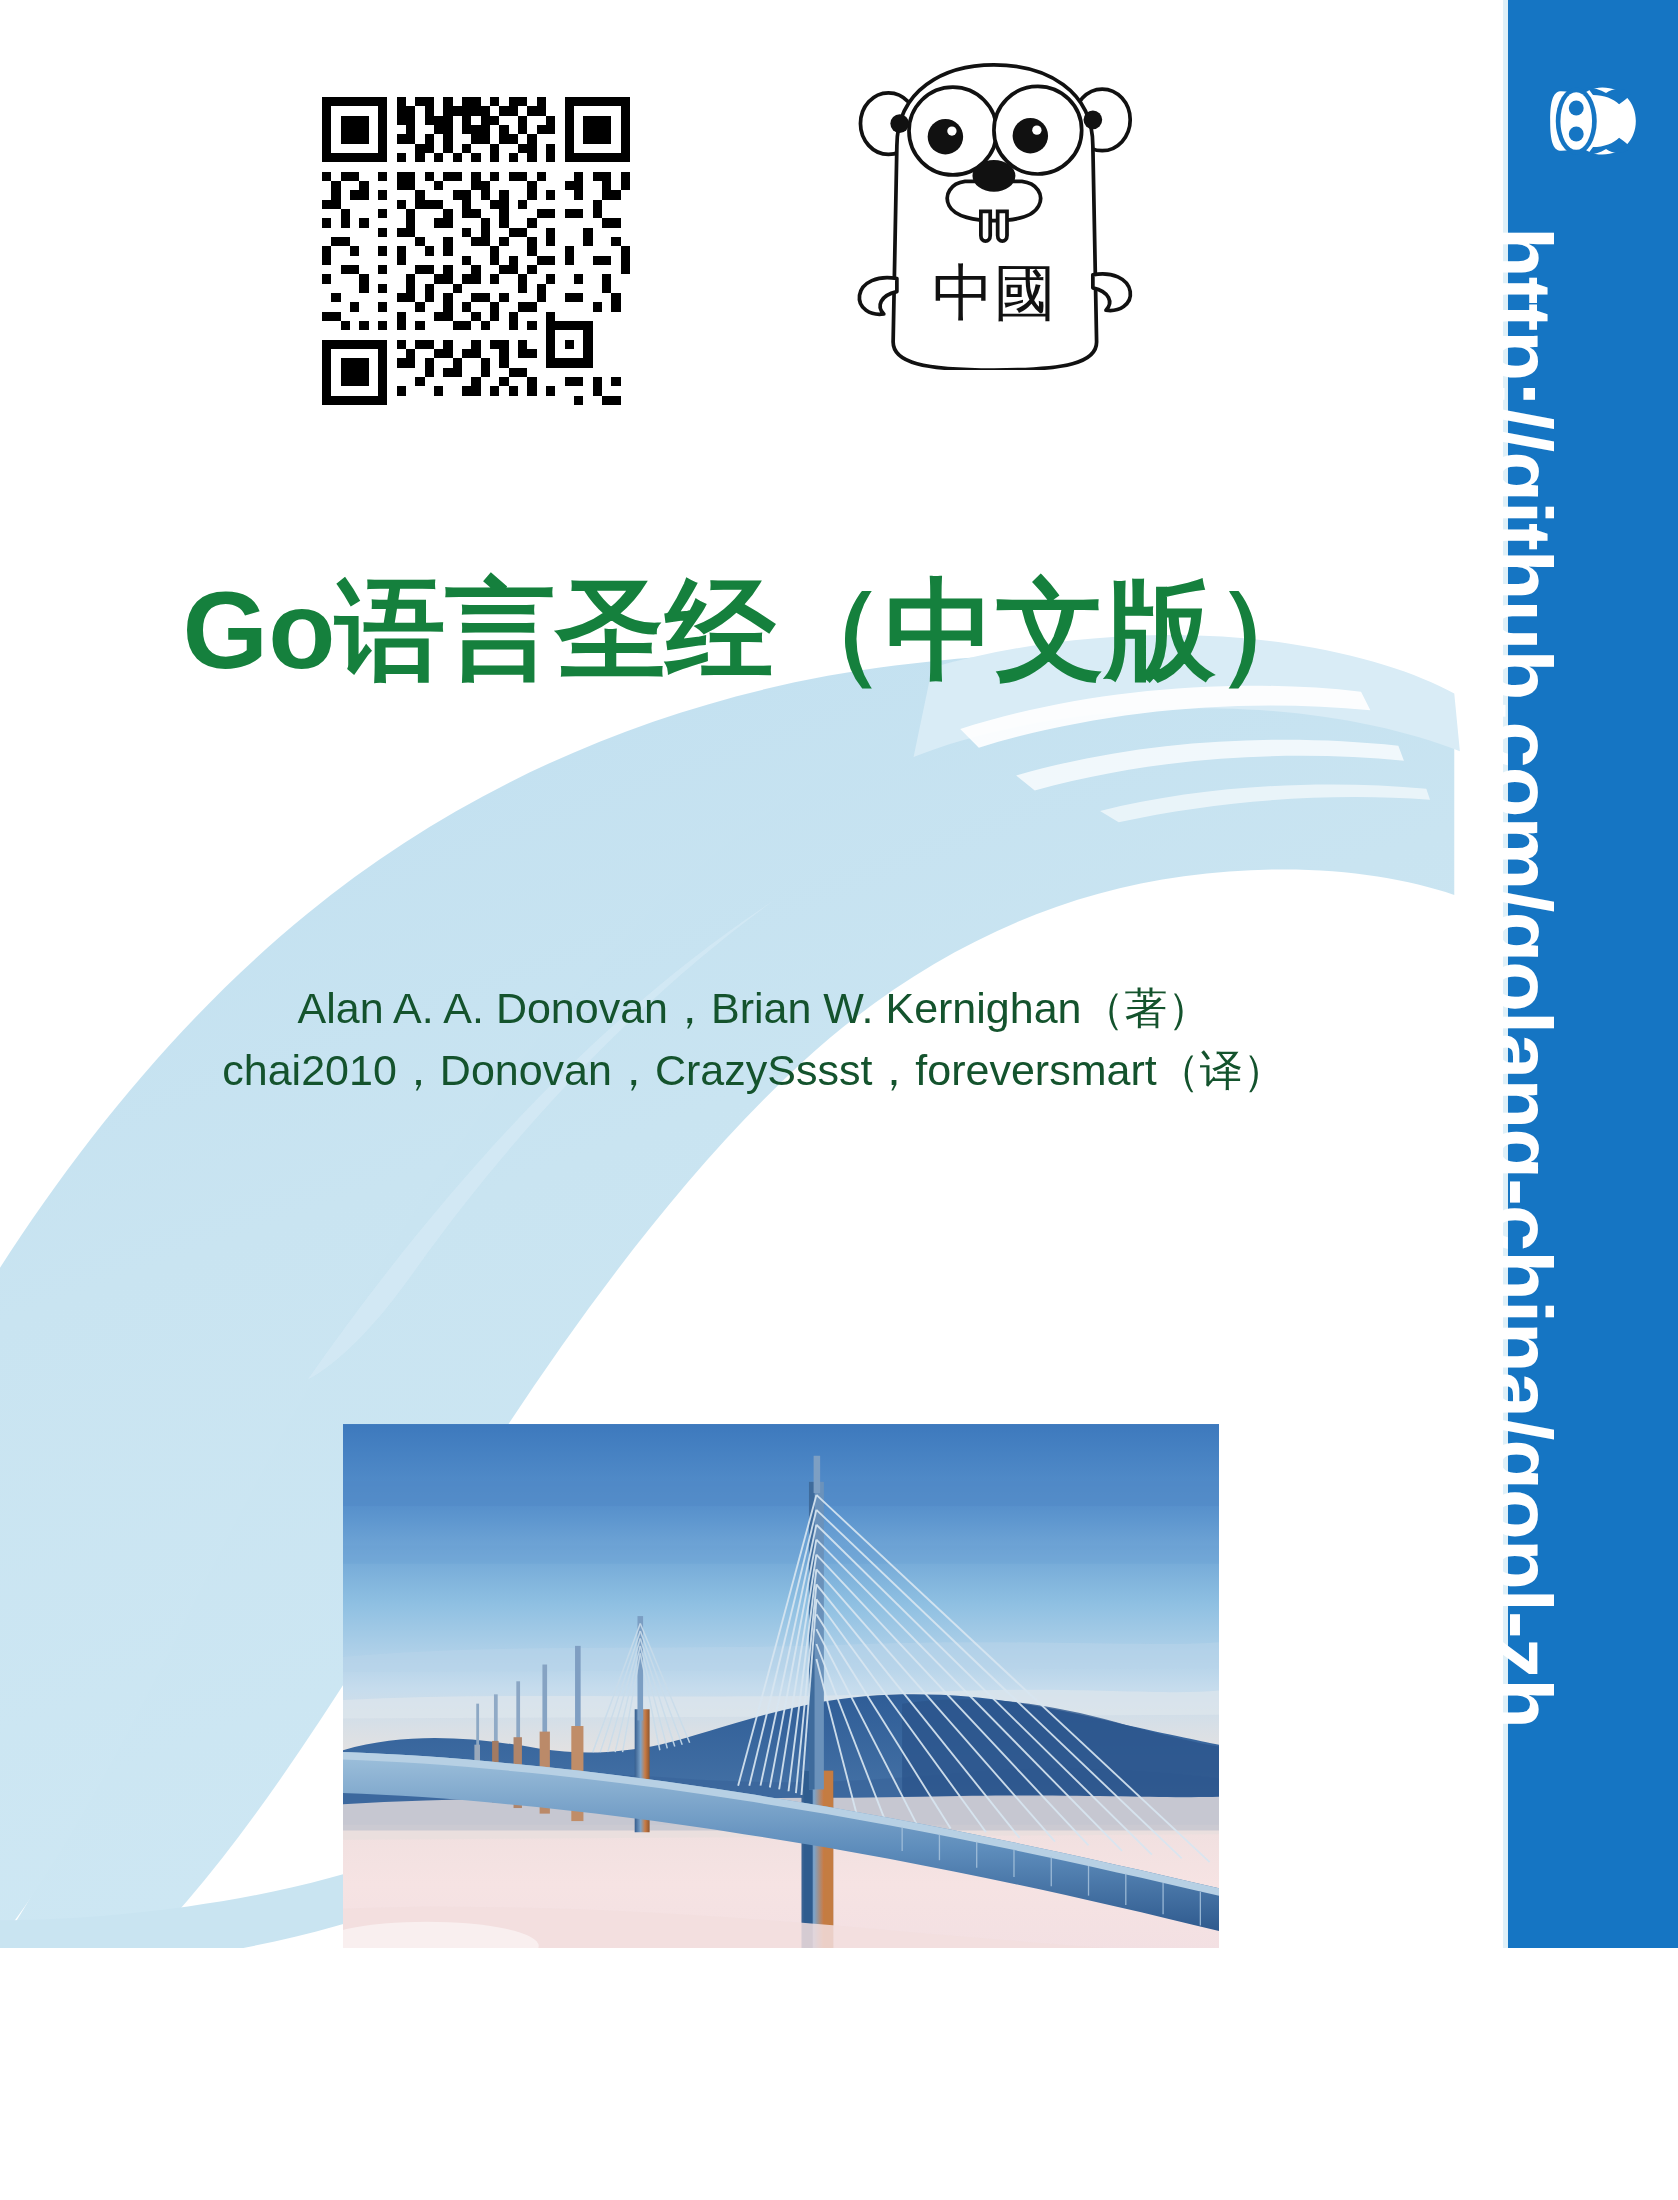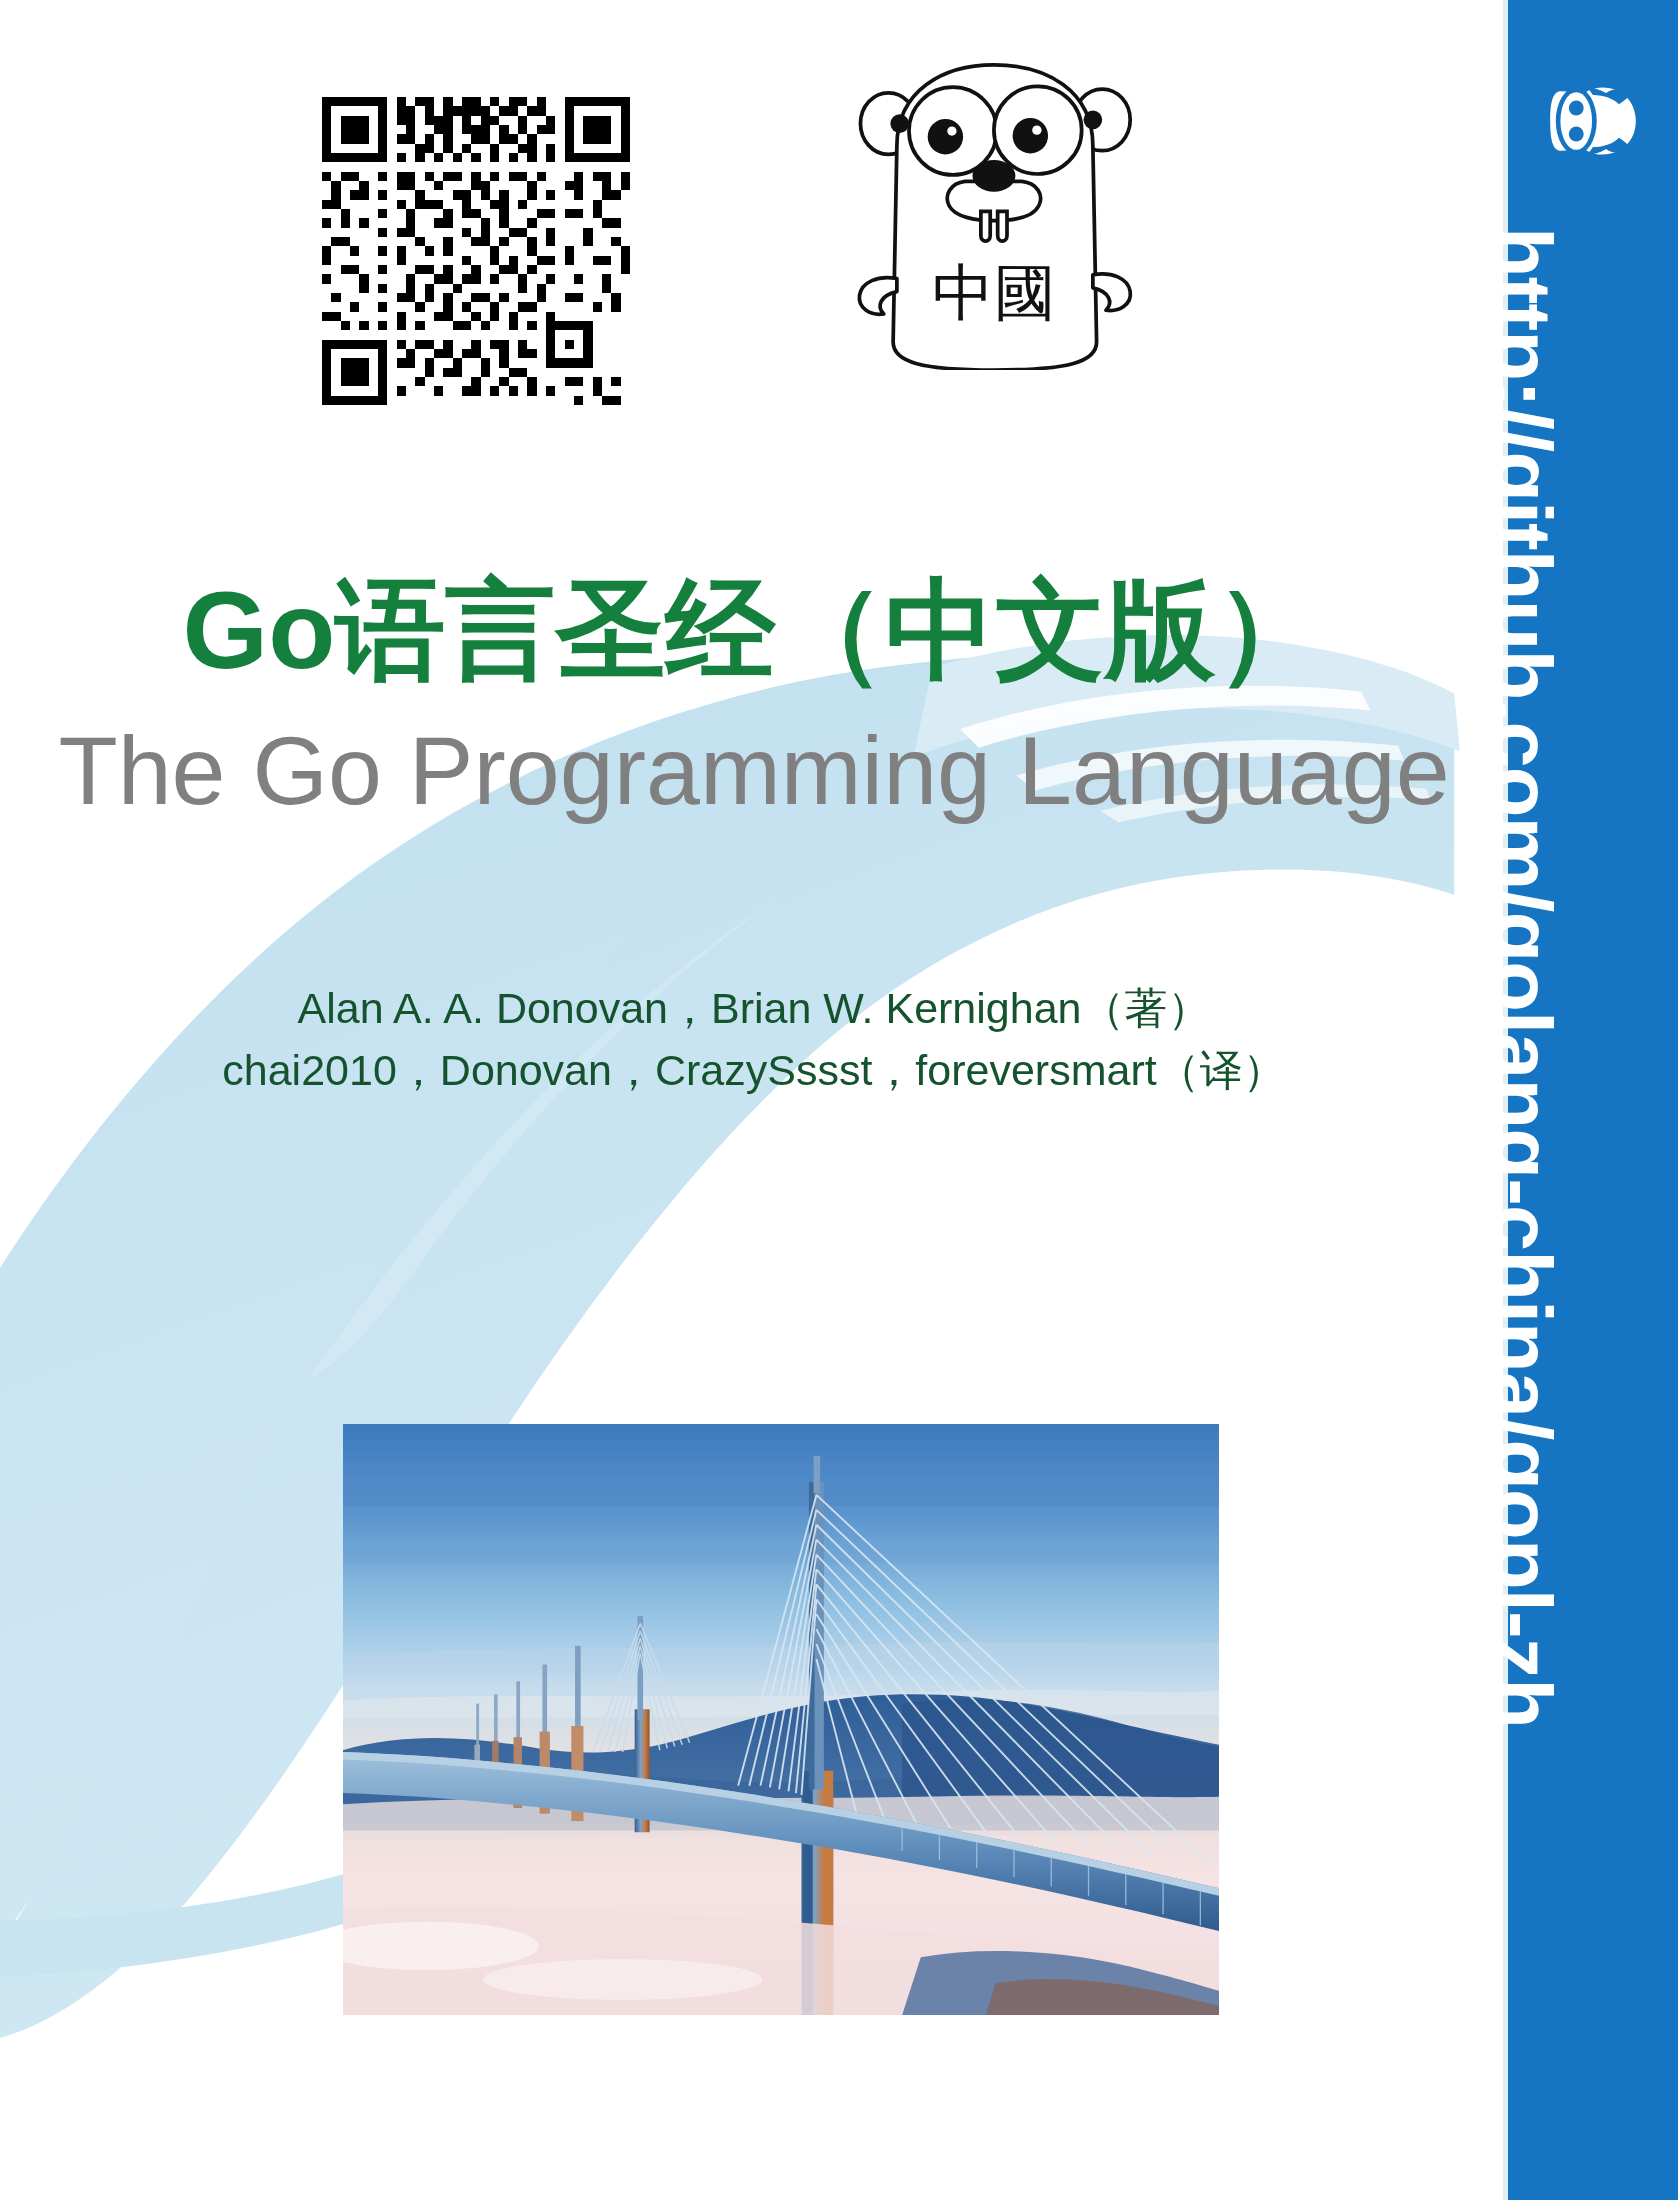--- a/index.html
+++ b/index.html
@@ -7,21 +7,21 @@
     padding: 0;
     background: #ffffff;
   }
   body {
     font-family: "Liberation Sans", "DejaVu Sans", sans-serif;
   }
 
   #cover {
     position: relative;
     width: 1678px;
-    height: 2200px;
+    height: 1948px;
     background: #ffffff;
     overflow: hidden;
   }
 
   
   .swoosh-layer {
     position: absolute;
     left: 0; top: 0;
     width: 1678px; height: 2200px;
     pointer-events: none;
@@ -485,21 +485,20 @@
       <ellipse cx="166" cy="152" rx="23" ry="17" fill="#111111"></ellipse>
 
       <path d="M 152 190 L 152 216 C 152 224, 162 224, 162 216 L 162 190 Z" fill="#ffffff" stroke="#111111" stroke-width="4"></path>
       <path d="M 170 190 L 170 216 C 170 224, 180 224, 180 216 L 180 190 Z" fill="#ffffff" stroke="#111111" stroke-width="4"></path>
 
       <text x="166" y="300" text-anchor="middle" font-family="'DejaVu Sans','Liberation Sans',sans-serif" font-size="66" fill="#111111">中國</text>
     </svg>
   </div>
 
   <div class="title-zh">Go语言圣经（中文版）</div>
-  <div class="title-en">The Go Programming Language</div>
 
   <div class="authors">
     <span class="line">Alan A. A. Donovan，Brian W. Kernighan（著）</span>
     <span class="line">chai2010，Donovan，CrazySssst，foreversmart（译）</span>
   </div>
 
   <div class="photo">
     <svg viewBox="0 0 940 634" width="876" height="591" aria-hidden="true">
       <defs>
         <linearGradient id="sky" x1="0" y1="0" x2="0" y2="1">

